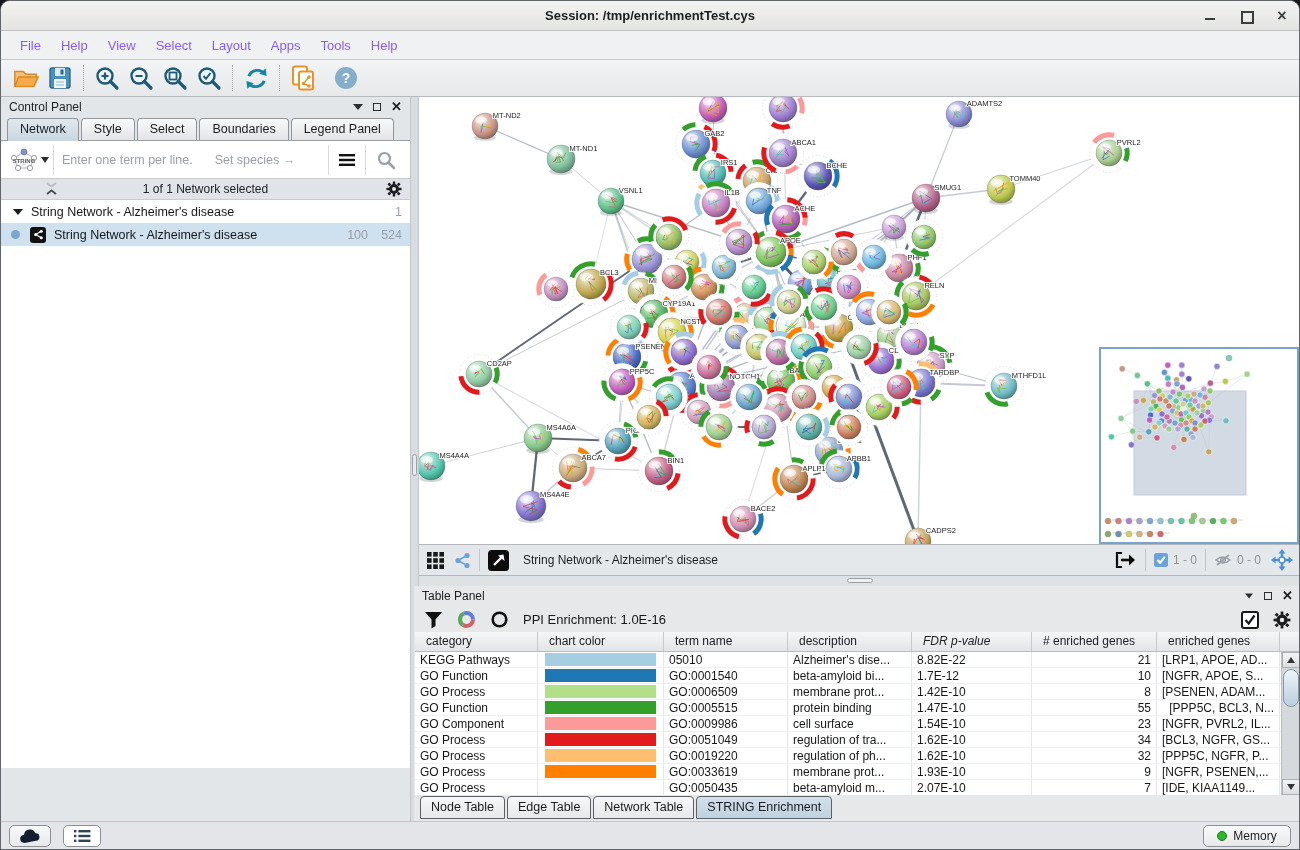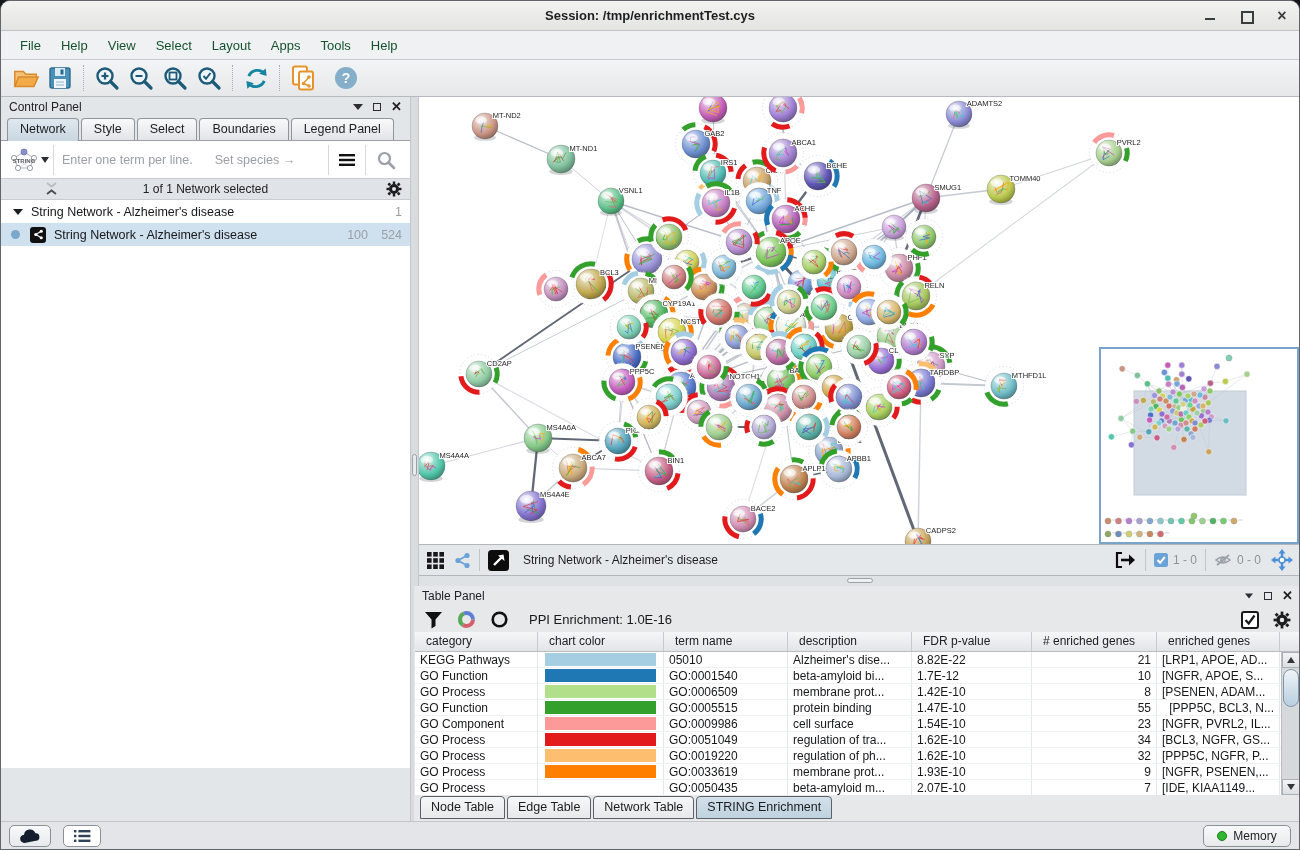--- a/index.html
+++ b/index.html
@@ -8,21 +8,21 @@
   
   .titlebar{position:absolute;left:0;top:0;width:100%;height:30px;background:linear-gradient(#f2f2f0,#e4e5e3);border-bottom:1px solid #bfc1c4;}
   .titlebar .title{position:absolute;left:0;right:0;top:7px;text-align:center;font-size:13px;font-weight:bold;color:#1c1e20;}
   .winbtns{position:absolute;right:10px;top:0;height:30px;display:flex;align-items:center;gap:22px;}
   .wb{width:14px;height:14px;position:relative;cursor:default;}
   .wb-min::after{content:"";position:absolute;left:2px;top:9px;width:10px;height:2px;background:#3a3d40;}
   .wb-max::after{content:"";position:absolute;left:2px;top:2px;width:9px;height:9px;border:2px solid #3a3d40;}
   .wb-close{font-size:16px;font-weight:bold;color:#3a3d40;line-height:14px;text-align:center;}
   
   .menubar{position:absolute;left:0;top:30px;width:100%;height:29px;background:#f0f1f2;border-bottom:1px solid #c9cbce;display:flex;align-items:center;padding-left:10px;gap:2px;}
-  .menu-item{font-size:13px;color:#14532d;padding:3px 9px;border-radius:3px;}
+  .menu-item{font-size:13px;color:#8b5cf6;padding:3px 9px;border-radius:3px;}
   
   .toolbar{position:absolute;left:0;top:59px;width:100%;height:37px;background:linear-gradient(#f3f4f5,#e6e8ea);border-bottom:1px solid #b6bac0;display:flex;align-items:center;padding-left:8px;}
   .tb-btn{width:34px;height:30px;display:flex;align-items:center;justify-content:center;border-radius:4px;}
   .tb-sep{width:1px;height:26px;margin:0 6px;border-left:1px dotted #a9adb3;}
   .search-wrap{margin-left:14px;display:flex;align-items:center;gap:12px;}
   .search-input{width:236px;height:22px;border:1px solid #9aa0a8;background:#fff;font-size:12px;padding:0 6px;color:#333;font-family:"Liberation Sans",sans-serif;}
   .search-input::placeholder{color:#6f7advance;}
   .search-input::placeholder{color:#6f757d;}
   
   .panel-header{height:19px;display:flex;align-items:center;font-size:12px;color:#202225;padding:0 8px;}
@@ -59,21 +59,21 @@
   #network-region{position:absolute;left:418px;top:96px;width:882px;height:479px;}
   #net-canvas{position:absolute;left:0;top:0;width:882px;height:447px;background:#fff;}
   #navigator{position:absolute;left:680px;top:250px;width:200px;height:197px;background:#fff;border:2px solid #7aa3c9;}
   .net-toolbar{position:absolute;left:0;top:447px;width:882px;height:32px;background:#e5e8eb;border-top:1px solid #b2b7bd;border-bottom:1px solid #b2b7bd;display:flex;align-items:center;padding:0 8px;}
   .net-toolbar .ttl{font-size:12px;color:#1c1e20;margin-left:14px;}
   .nt-sep{width:1px;height:22px;background:#c2c6cb;margin:0 8px;}
   .badge{display:flex;align-items:center;gap:5px;font-size:12px;color:#8d939b;}
   
   #table-panel{position:absolute;left:413px;top:585px;width:887px;height:237px;background:#e6e8ea;border-bottom:2px solid #44689d;}
   .tp-toolbar{height:29px;display:flex;align-items:center;gap:14px;padding:0 10px;}
-  .tp-toolbar .ppi{font-size:13px;color:#17181a;margin-left:6px;}
+  .tp-toolbar .ppi{font-size:13px;color:#17181a;}
   .tp-right{margin-left:auto;display:flex;align-items:center;gap:14px;}
   .grid-table{position:absolute;left:1px;top:46px;width:885px;height:163px;background:#fff;overflow:hidden;}
   .gt-header{display:flex;height:20px;background:linear-gradient(#f5f6f7,#e2e4e7);border-bottom:1px solid #b9bdc2;}
   .gt-header .hc{font-size:12px;color:#202225;padding:2px 11px;border-right:1px solid #c6cacd;overflow:hidden;white-space:nowrap;}
   .gt-rows{position:relative;}
   .gt-row{display:flex;height:16px;border-bottom:1px solid #eef1f4;}
   .gt-row .c{font-size:12px;color:#17181a;padding:0 5px;border-right:1px solid #e4e8ec;white-space:nowrap;overflow:hidden;line-height:16px;}
   .swatch{margin:1px 2px;height:13px;flex:1;}
   .vscroll{position:absolute;right:0;top:20px;width:19px;height:143px;background:#d6d9dc;border-left:1px solid #b9bdc2;}
   .vs-btn{height:16px;display:flex;align-items:center;justify-content:center;background:linear-gradient(#f2f3f4,#dcdfe2);border:1px solid #aab0b6;}
@@ -2742,21 +2742,21 @@
             </svg>
           </span>
       </span>
     </div>
     <div class="grid-table">
       <div class="gt-header" id="gt-header">
           <div class="hc" style="width: 123px;">category</div>
           <div class="hc" style="width: 126px;">chart color</div>
           <div class="hc" style="width: 124px;">term name</div>
           <div class="hc" style="width: 124px;">description</div>
-          <div class="hc" style="width: 120px;">FDR p-value</div>
+          <div class="hc" style="width: 120px; font-style: italic;">FDR p-value</div>
           <div class="hc" style="width: 125px;"># enriched genes</div>
           <div class="hc" style="width: 123px;">enriched genes</div>
         </div>
       <div class="gt-rows" id="gt-rows">
           <div class="gt-row">
             <div class="c" style="width: 123px;">KEGG Pathways</div>
             <div class="c" style="width: 126px; display: flex;">
               <div class="swatch" style="background: rgb(166, 206, 227);"></div>
             </div>
             <div class="c" style="width: 124px;">05010</div>

